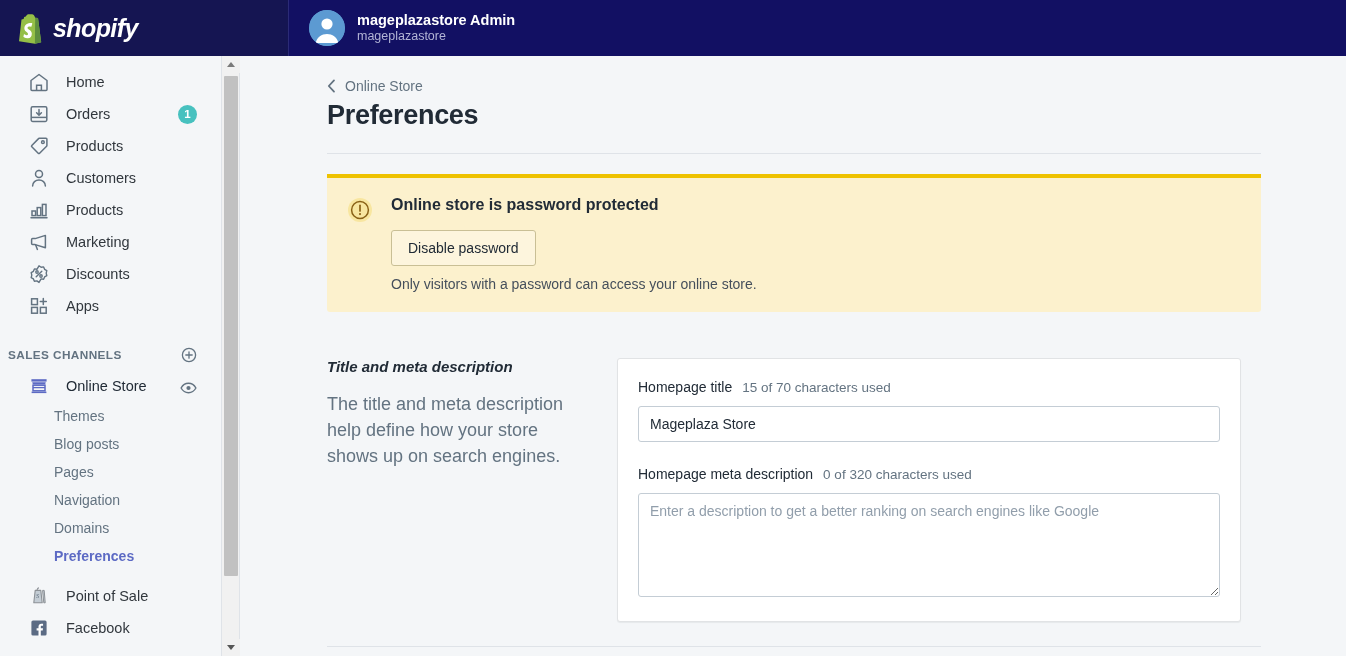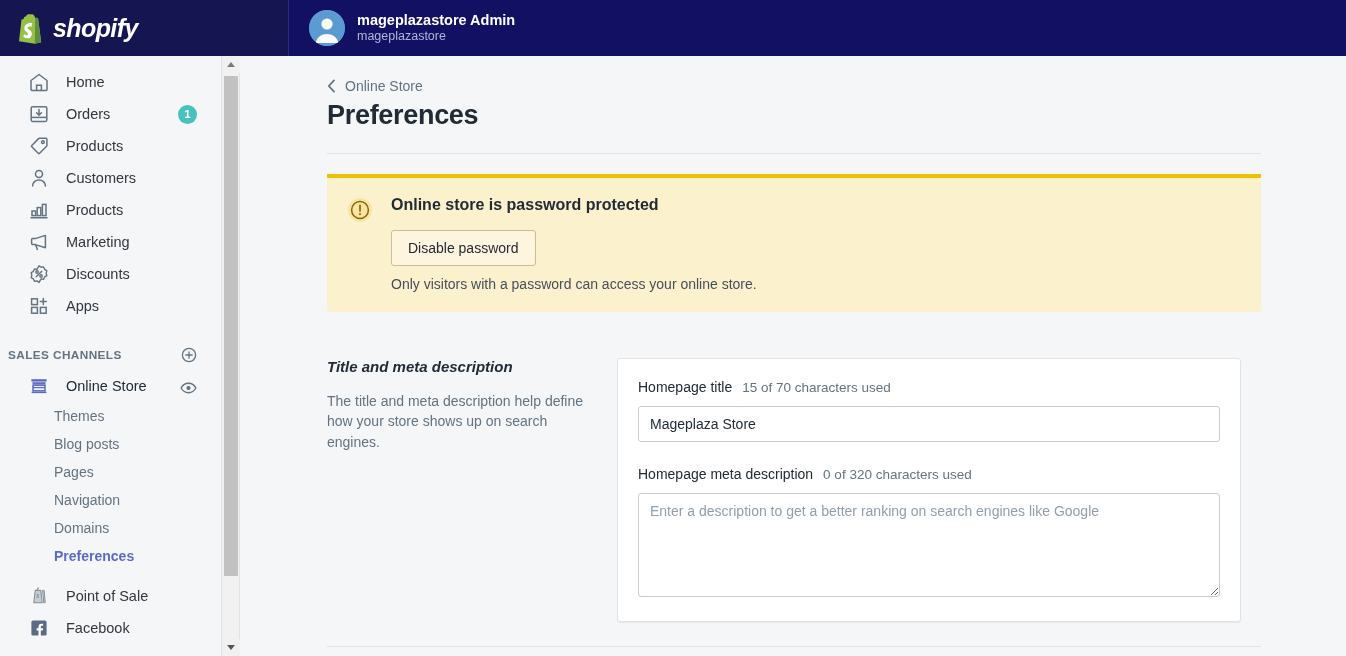--- a/index.html
+++ b/index.html
@@ -152,21 +152,21 @@
     margin-top: 16px; display: inline-block;
     padding: 9px 16px; font-size: 14px; color: #212b36;
     background: #fdf5dd; border: 1px solid #c9bf95;
     border-radius: 3px; cursor: pointer;
   }
 
   
   #section-title-meta { margin-top: 46px; display: flex; width: 934px; }
   #meta-left { width: 290px; padding-right: 28px; }
   #meta-left h3 { font-size: 15px; font-weight: bold; color: #212b36; font-style: italic; }
-  #meta-left p { font-size: 14px; color: #637381; margin-top: 16px; line-height: 1.45; }
+  #meta-left p { font-size: 18px; color: #637381; margin-top: 16px; line-height: 1.45; }
   #meta-card {
     width: 624px; background: #fff;
     border: 1px solid #e1e3e5; border-radius: 3px;
     box-shadow: 0 1px 1px rgba(22,29,37,0.06);
     padding: 20px;
   }
   .field-label-row { display: flex; align-items: baseline; }
   .field-label { font-size: 14px; color: #212b36; }
   .field-count { font-size: 13.5px; color: #637381; margin-left: 10px; }
   .text-input {

